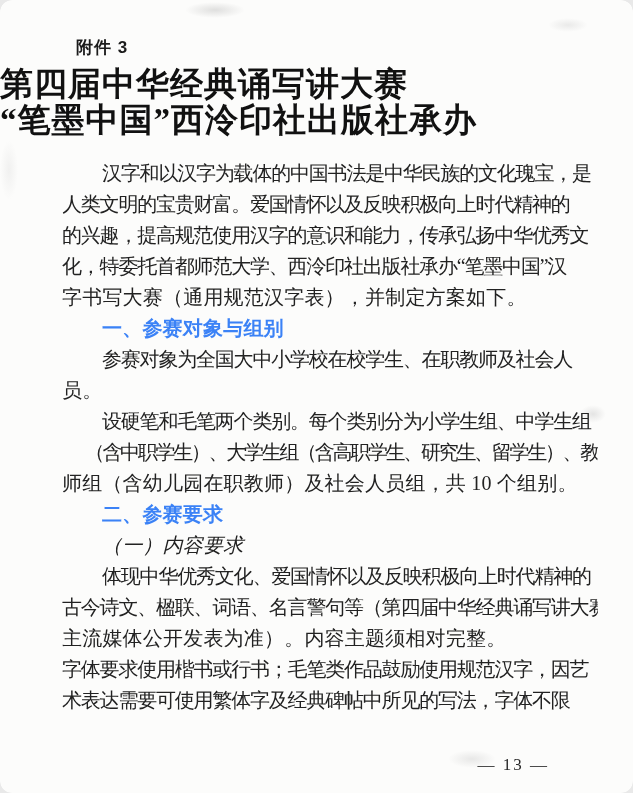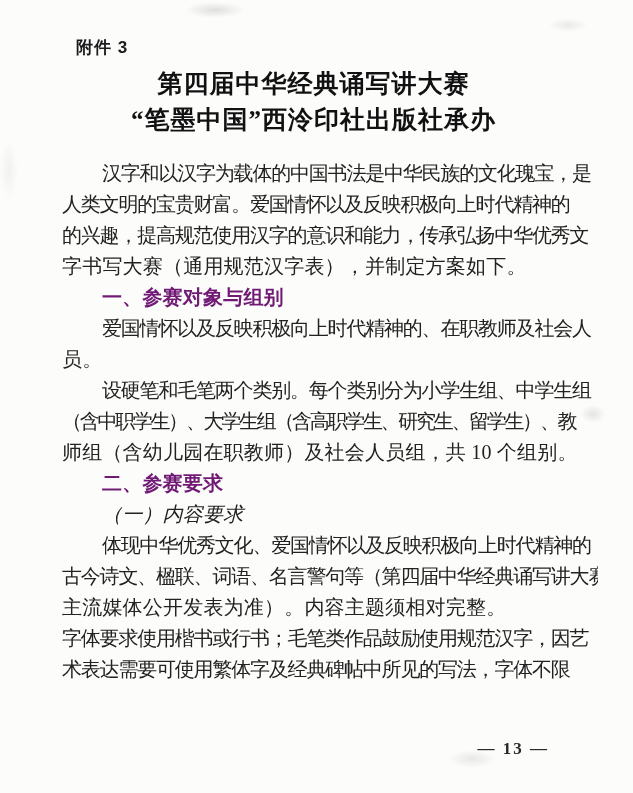--- a/index.html
+++ b/index.html
@@ -1,56 +1,56 @@
 <!DOCTYPE html>
 <html><head>
 <meta charset="utf-8">
 <style>
-  * { margin:0; padding:0; box-sizing:border-box; }
+  * { margin:0; padding:0; box-sizing:border-box;border-radius:12px; }
   html,body { background:#e9e9e9; }
   .page {
     position:relative;
     width:633px; height:793px;
     background:#fcfcfb;
     overflow:hidden;
     font-family:"Liberation Serif","DejaVu Serif",serif;
     color:#1e1e1e;
   }
   .attachment {
     position:absolute; left:76px; top:36px;
     font-family:"Liberation Sans","DejaVu Sans",sans-serif;
     font-weight:700; font-size:17px; color:#1b1b1b;
     letter-spacing:1px;
   }
   .title {
     position:absolute; left:0; right:6px; top:66px;
-    text-align:center;
-    font-weight:700; font-size:25px; line-height:36px;
+    text-align:left;
+    font-weight:700; font-size:33px; line-height:36px;
     color:#111; letter-spacing:1px;
   }
   .bodytext {
     position:absolute; left:62px; top:158px; width:536px;
     font-size:20px; color:#222;
   }
   .ln {
     height:31px; line-height:31px;
     white-space:nowrap; overflow:hidden;
     letter-spacing:0.2px;
   }
   .indent { text-indent:40px; }
   .tight  { letter-spacing:-1.2px; }
-  .tighter{ letter-spacing:-2.3px; }
+  .tighter{ letter-spacing:-2.3px;text-align:right; }
   .h1 {
     font-family:"Liberation Sans","DejaVu Sans",sans-serif;
-    font-weight:700; font-size:20px; color:#701a75;
+    font-weight:700; font-size:20px; color:#3b82f6;
   }
   .h2 { font-style:italic; }
   .pagenum {
-    position:absolute; right:84px; top:739px;
-    font-size:17px; letter-spacing:2px; color:#2a2a2a;font-weight:bold;
+    position:absolute; right:84px; top:755px;
+    font-size:17px; letter-spacing:2px; color:#2a2a2a;
   }
   .smudge { position:absolute; pointer-events:none; }
   .s1 { left:185px; top:2px;  width:60px; height:16px;
         background:radial-gradient(ellipse at center, rgba(120,120,120,.22), rgba(120,120,120,0) 70%); }
   .s2 { left:548px; top:18px; width:40px; height:14px;
         background:radial-gradient(ellipse at center, rgba(130,130,130,.15), rgba(130,130,130,0) 70%); }
   .s3 { left:580px; top:405px; width:26px; height:18px;
         background:radial-gradient(ellipse at center, rgba(120,120,120,.18), rgba(120,120,120,0) 70%); }
   .s4 { left:448px; top:750px; width:48px; height:18px;
         background:radial-gradient(ellipse at center, rgba(125,125,125,.16), rgba(125,125,125,0) 70%); }
@@ -72,23 +72,24 @@
 
   <div class="title">
     <div>第四届中华经典诵写讲大赛</div>
     <div>“笔墨中国”西泠印社出版社承办</div>
   </div>
 
   <div class="bodytext">
     <div class="ln indent tight">汉字和以汉字为载体的中国书法是中华民族的文化瑰宝，是</div>
     <div class="ln tight">人类文明的宝贵财富。爱国情怀以及反映积极向上时代精神的</div>
     <div class="ln tight">的兴趣，提高规范使用汉字的意识和能力，传承弘扬中华优秀文</div>
+    <div class="ln tight">化，特委托首都师范大学、西泠印社出版社承办“笔墨中国”汉</div>
     <div class="ln">字书写大赛（通用规范汉字表），并制定方案如下。</div>
     <div class="ln indent h1">一、参赛对象与组别</div>
-    <div class="ln indent tight">爱国情怀以及反映积极向上时代精神的、在职教师及社会人</div>
+    <div class="ln indent tight">参赛对象为全国大中小学校在校学生、在职教师及社会人</div>
     <div class="ln">员。</div>
     <div class="ln indent tight">设硬笔和毛笔两个类别。每个类别分为小学生组、中学生组</div>
     <div class="ln tighter">（含中职学生）、大学生组（含高职学生、研究生、留学生）、教</div>
     <div class="ln">师组（含幼儿园在职教师）及社会人员组，共 10 个组别。</div>
     <div class="ln indent h1">二、参赛要求</div>
     <div class="ln indent h2">（一）内容要求</div>
     <div class="ln indent tight">体现中华优秀文化、爱国情怀以及反映积极向上时代精神的</div>
     <div class="ln tight">古今诗文、楹联、词语、名言警句等（第四届中华经典诵写讲大赛</div>
     <div class="ln">主流媒体公开发表为准）。内容主题须相对完整。</div>
     <div class="ln tight">字体要求使用楷书或行书；毛笔类作品鼓励使用规范汉字，因艺</div>

